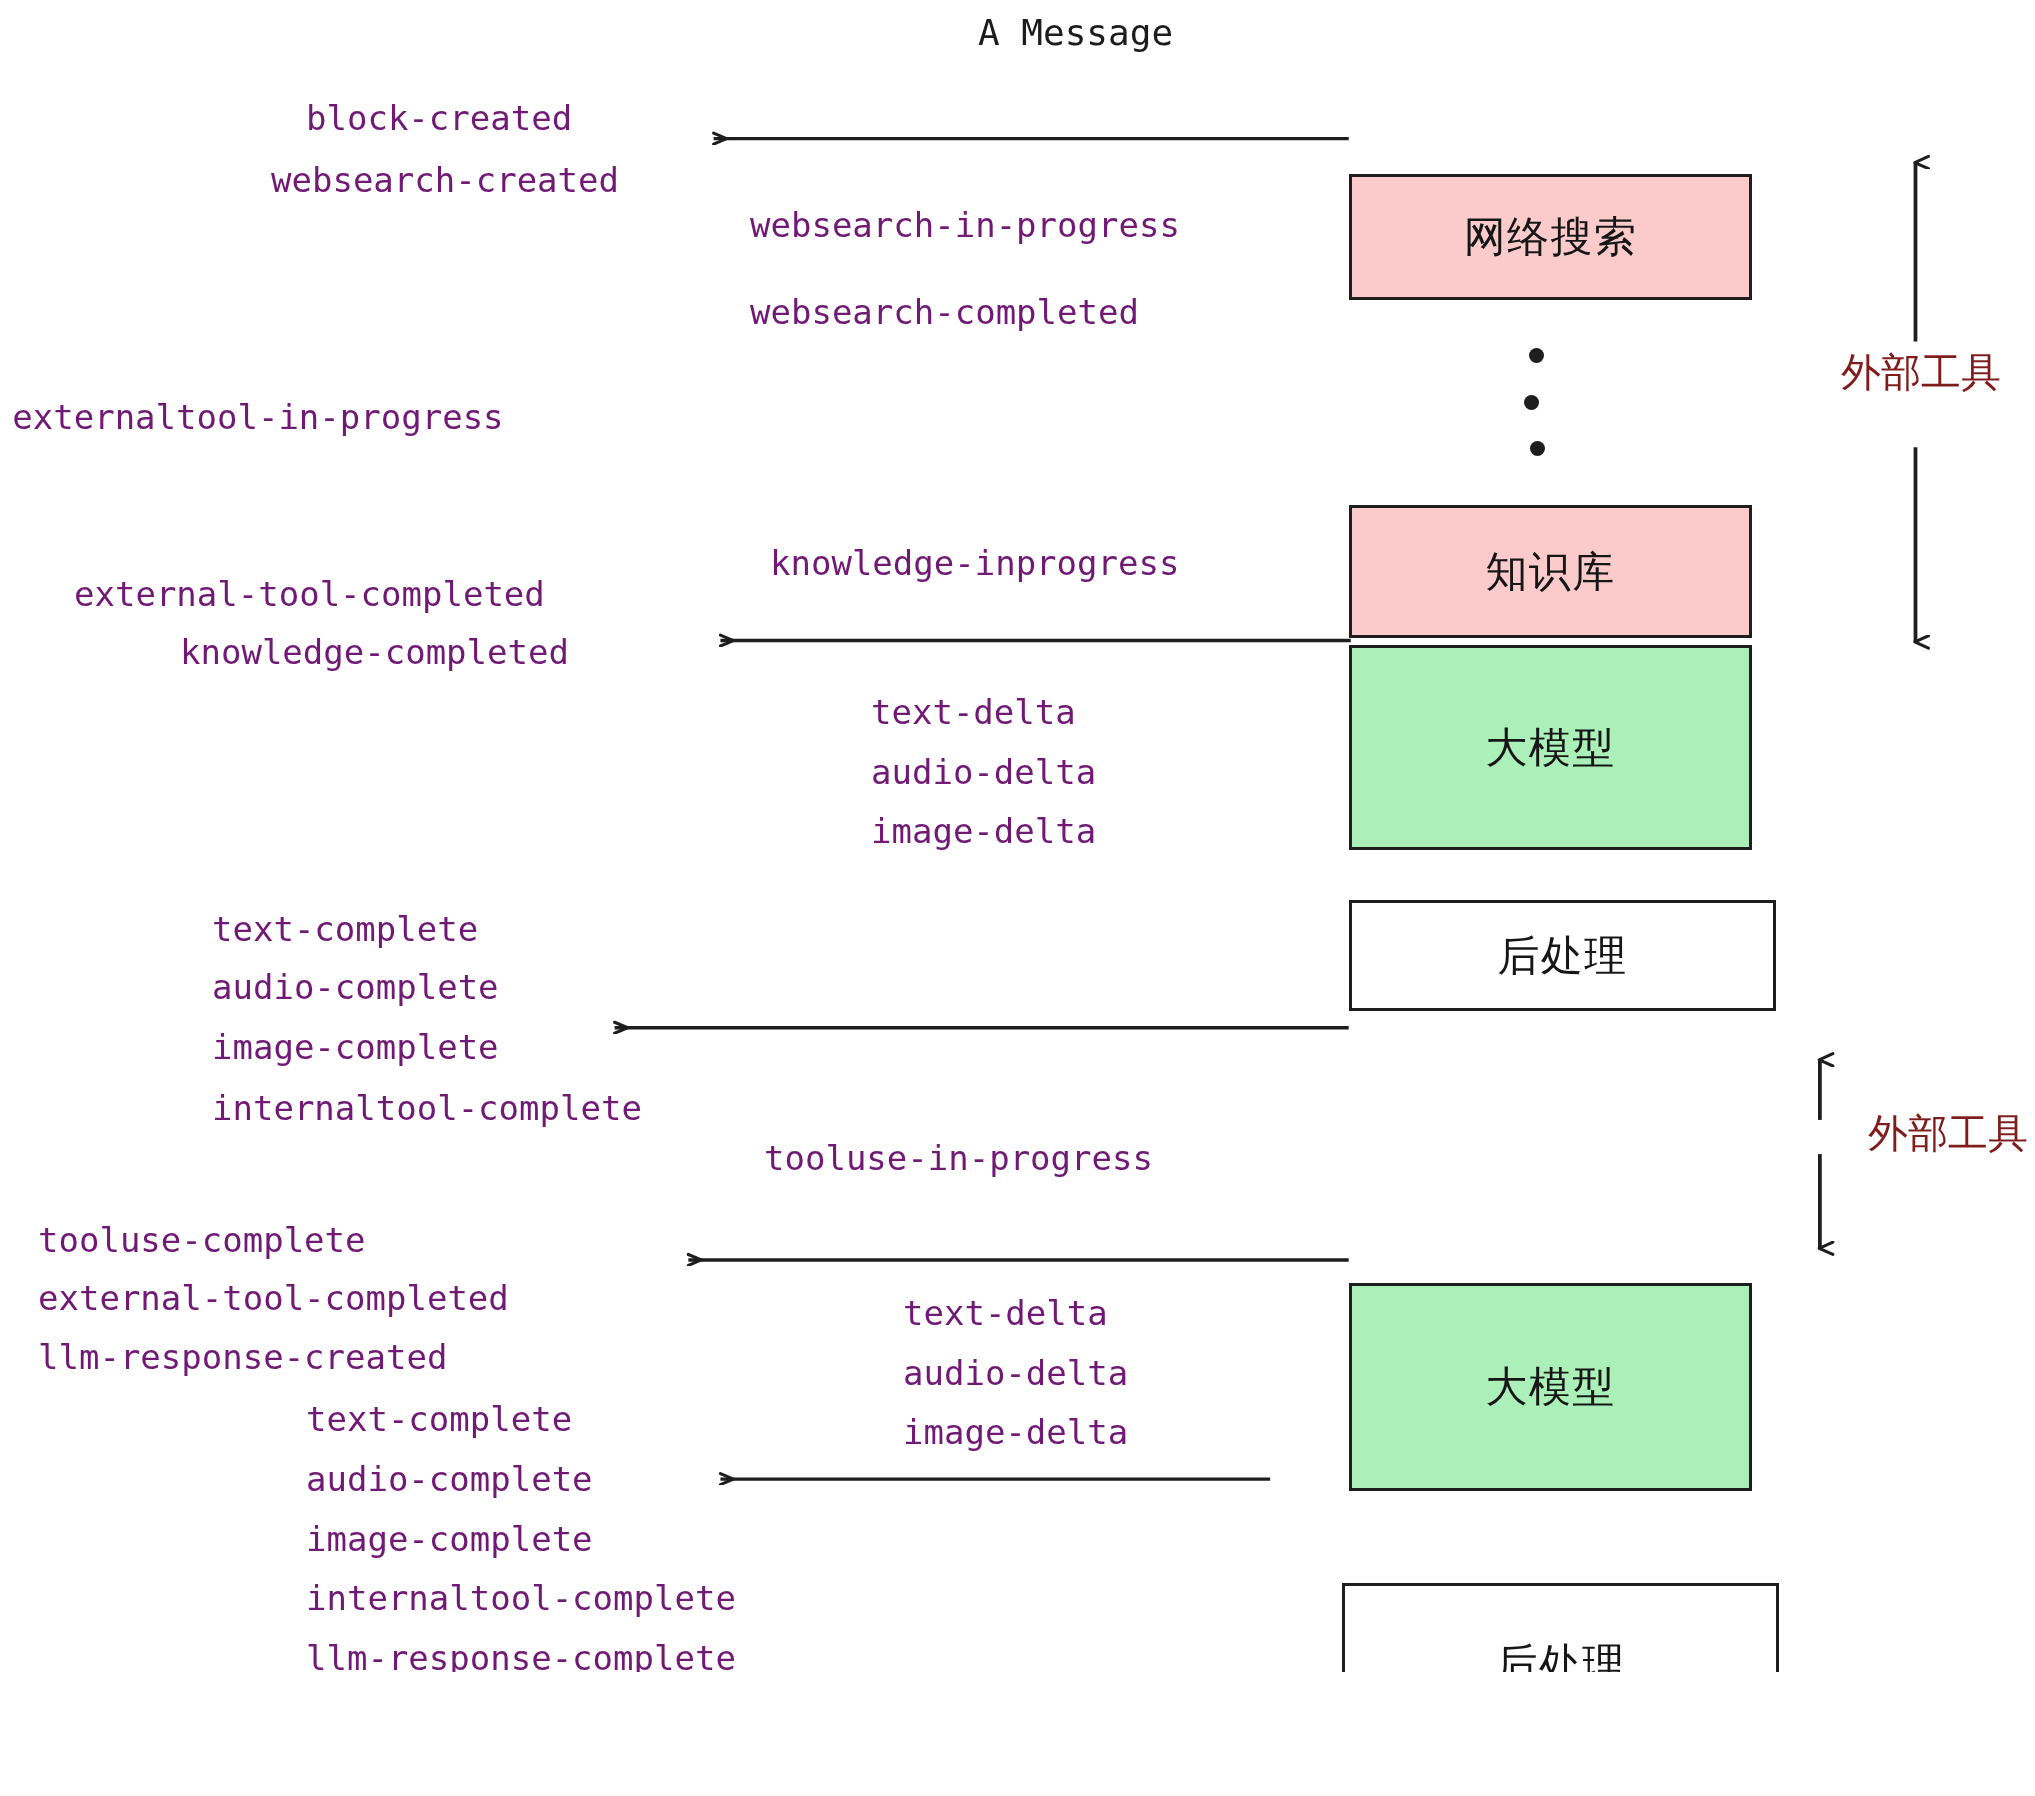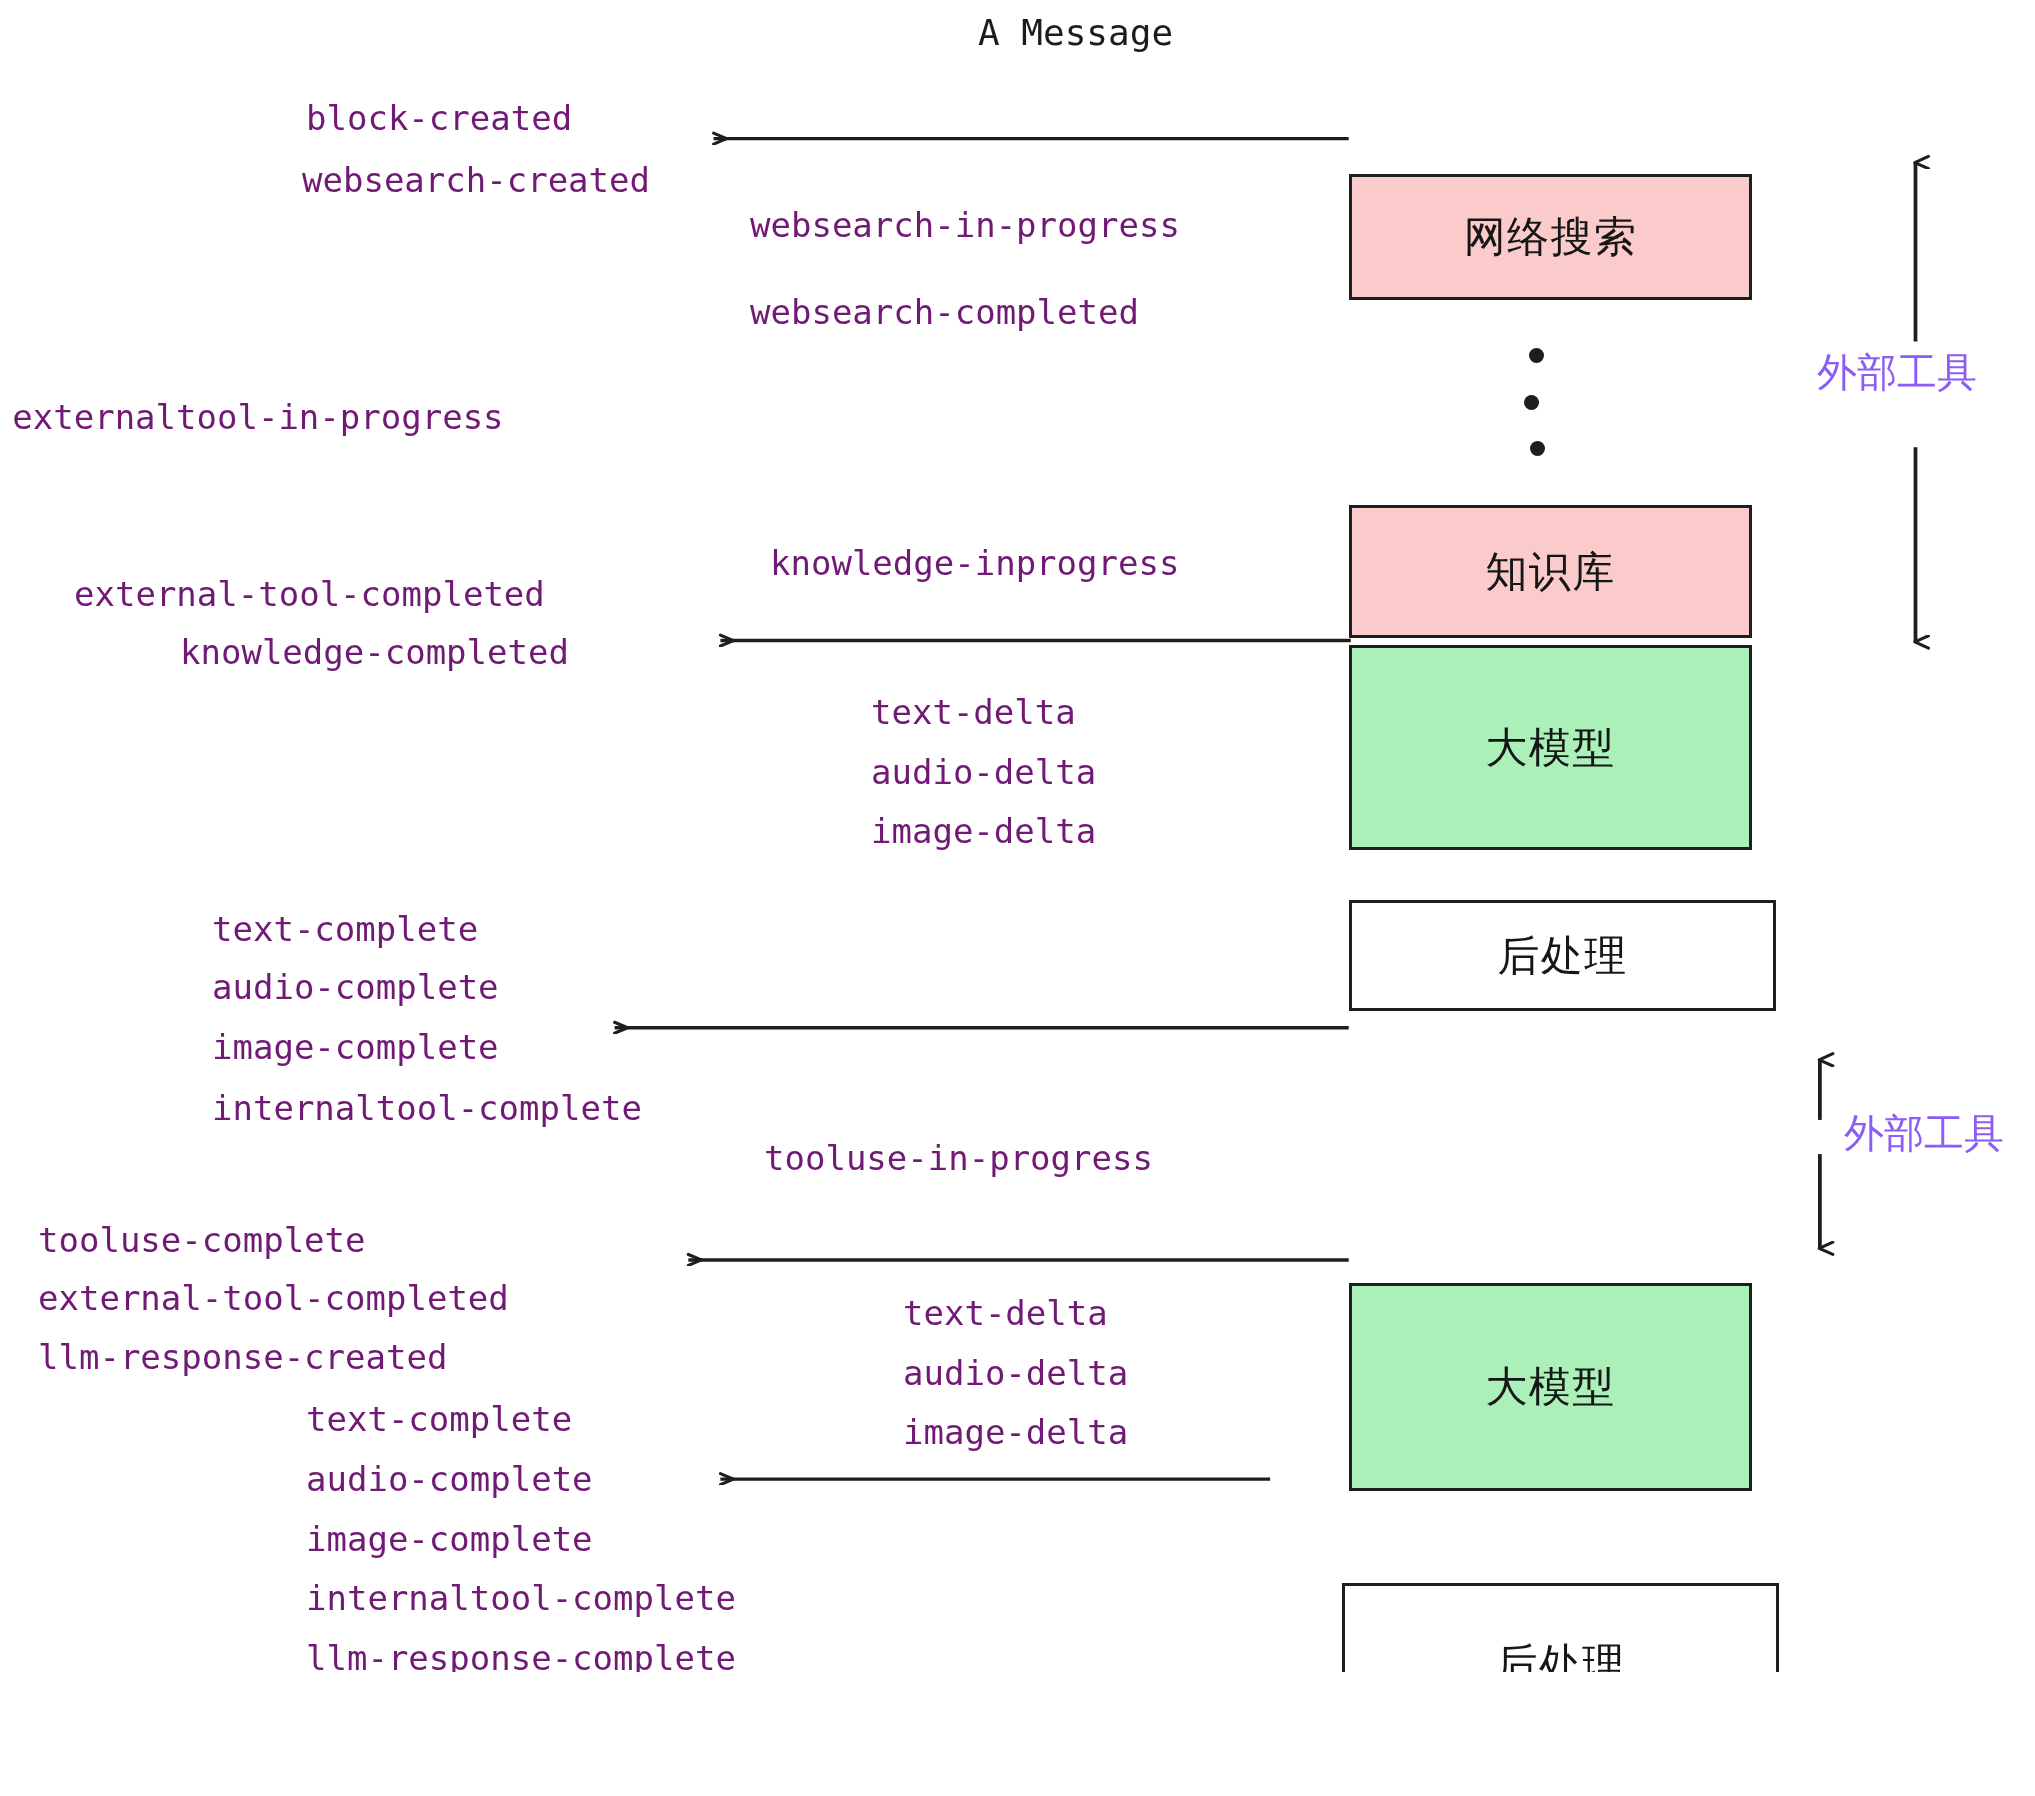--- a/index.html
+++ b/index.html
@@ -55,22 +55,23 @@
   }
   .node.mono {
     font-family: "DejaVu Sans Mono", "Liberation Mono", monospace;
     font-size: 37px;
     letter-spacing: 0px;
   }
   .side-label {
     position: absolute;
     font-family: Liberation Mono, monospace;
     font-size: 40px;
-    color: #8b5cf6;
+    color: #7f1d1d;
     white-space: nowrap;
+    margin-left: 24px;
   }
   .dot {
     position: absolute;
     width: 15px;
     height: 15px;
     border-radius: 50%;
     background: #1e1e1e;
   }
 </style>
 </head>
@@ -155,21 +156,21 @@
 
   <div class="dot" style="left:1529px; top:348px;"></div>
   <div class="dot" style="left:1524px; top:395px;"></div>
   <div class="dot" style="left:1530px; top:441px;"></div>
 
   <div class="side-label" style="left:1817px; top:345px;">外部工具</div>
 
   <div class="side-label" style="left:1844px; top:1106px;">外部工具</div>
 
   <div class="evt" style="left:306px;  top:101px;">block-created</div>
-  <div class="evt" style="left:302px;  top:163px;">websearch-created</div>
+  <div class="evt" style="left:271px;  top:163px;">websearch-created</div>
   <div class="evt" style="left:750px; top:208px;">websearch-in-progress</div>
   <div class="evt" style="left:750px; top:295px;">websearch-completed</div>
   <div class="evt" style="left:12.3px;   top:400px;">externaltool-in-progress</div>
 
   <div class="evt" style="left:770px; top:546px;">knowledge-inprogress</div>
   <div class="evt" style="left:74px;  top:577px;">external-tool-completed</div>
   <div class="evt" style="left:180px;  top:635px;">knowledge-completed</div>
 
   <div class="evt" style="left:871px; top:695px;">text-delta</div>
   <div class="evt" style="left:871px; top:755px;">audio-delta</div>

